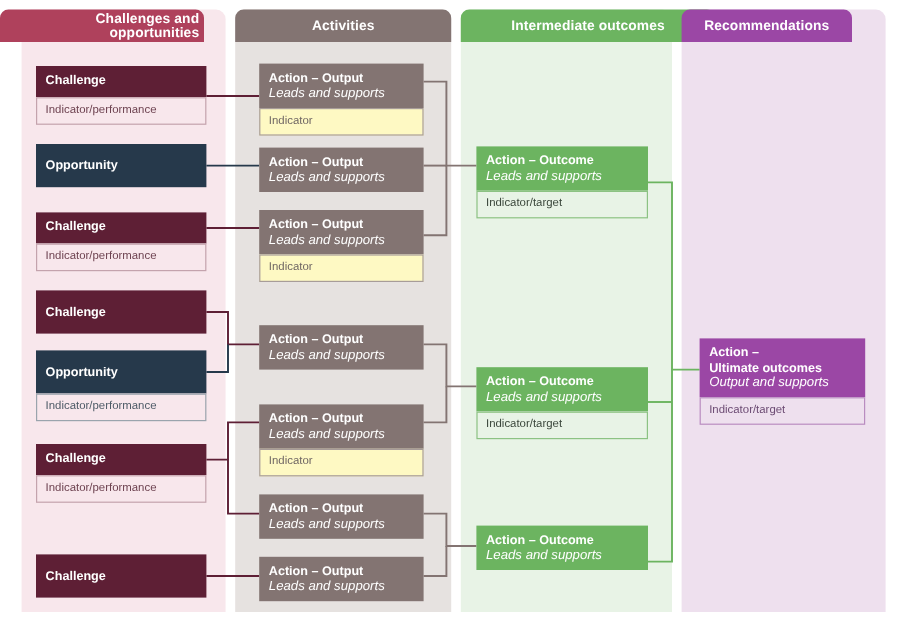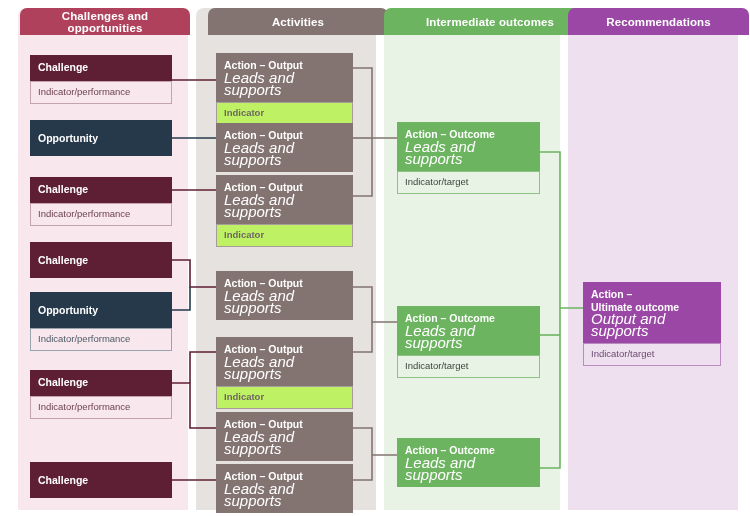--- a/index.html
+++ b/index.html
@@ -37,24 +37,24 @@
     font-size: 11.5px;
     font-weight: bold;
     letter-spacing: 0.1px;
     display: flex;
     align-items: center;
     justify-content: center;
     text-align: center;
     box-sizing: border-box;
     padding: 0 4px;
   }
-  .col-head.c1 { left: 20px;  width: 170px; background: #af415c; }
-  .col-head.c2 { left: 208px; width: 180px; background: #837472; }
+  .col-head.c1 { left: 0;  width: 170px; background: #af415c; text-align: right; }
+  .col-head.c2 { left: 196px; width: 180px; background: #837472; }
   .col-head.c3 { left: 384px; width: 212px; background: #6cb460; }
-  .col-head.c4 { left: 568px; width: 181px; background: #9b47a5; }
+  .col-head.c4 { left: 568px; width: 142px; background: #9b47a5; }
 
   
   #wires {
     position: absolute;
     left: 0; top: 0;
     width: 750px; height: 516px;
     pointer-events: none;
   }
 
   
@@ -67,21 +67,21 @@
     padding: 6px 8px 6px 8px;
     color: #ffffff;
   }
   .node .title {
     font-size: 10.5px;
     font-weight: bold;
     line-height: 12.5px;
     white-space: pre-line;
   }
   .node .sub {
-    font-size: 15px;
+    font-size: 11px;
     font-style: italic;
     line-height: 12px;
     margin-top: 0px;
   }
   .node .ind {
     box-sizing: border-box;
     padding: 4px 7px 5px 7px;
     font-size: 9.5px;
     line-height: 12px;
     border-width: 1px;
@@ -89,21 +89,21 @@
   }
 
   
   .n-challenge .hdr { background: #5e1f35; }
   .n-challenge .ind { background: #f8e7ec; border-color: #c4a3ad; color: #6d4250; }
   
   .n-opportunity .hdr { background: #26394b; }
   .n-opportunity .ind { background: #f8e7ec; border-color: #9aa4ad; color: #4d5a66; }
   
   .n-activity .hdr { background: #837472; }
-  .n-activity .ind { background: #bef264; border-color: #a79c99; color: #6f6663; font-weight: bold; }
+  .n-activity .ind { background: #fef9c3; border-color: #a79c99; color: #6f6663; }
   
   .n-outcome .hdr { background: #6cb460; }
   .n-outcome .ind { background: #e8f3e6; border-color: #8cc283; color: #39453a; }
   
   .n-recommend .hdr { background: #9b47a5; }
   .n-recommend .ind { background: #eee0ee; border-color: #b98cc0; color: #6b4a72; }
 </style>
 </head>
 <body>
 
@@ -265,19 +265,19 @@
   <div class="node n-outcome" style="left:397px; top:438px; width:143px;">
     <div class="hdr">
       <div class="title">Action – Outcome</div>
       <div class="sub">Leads and supports</div>
     </div>
   </div>
 
   <div class="node n-recommend" style="left:583px; top:282px; width:138px;">
     <div class="hdr">
       <div class="title">Action –
-Ultimate outcome</div>
+Ultimate outcomes</div>
       <div class="sub">Output and supports</div>
     </div>
     <div class="ind">Indicator/target</div>
   </div>
 
 </div>
 
 </body></html>

